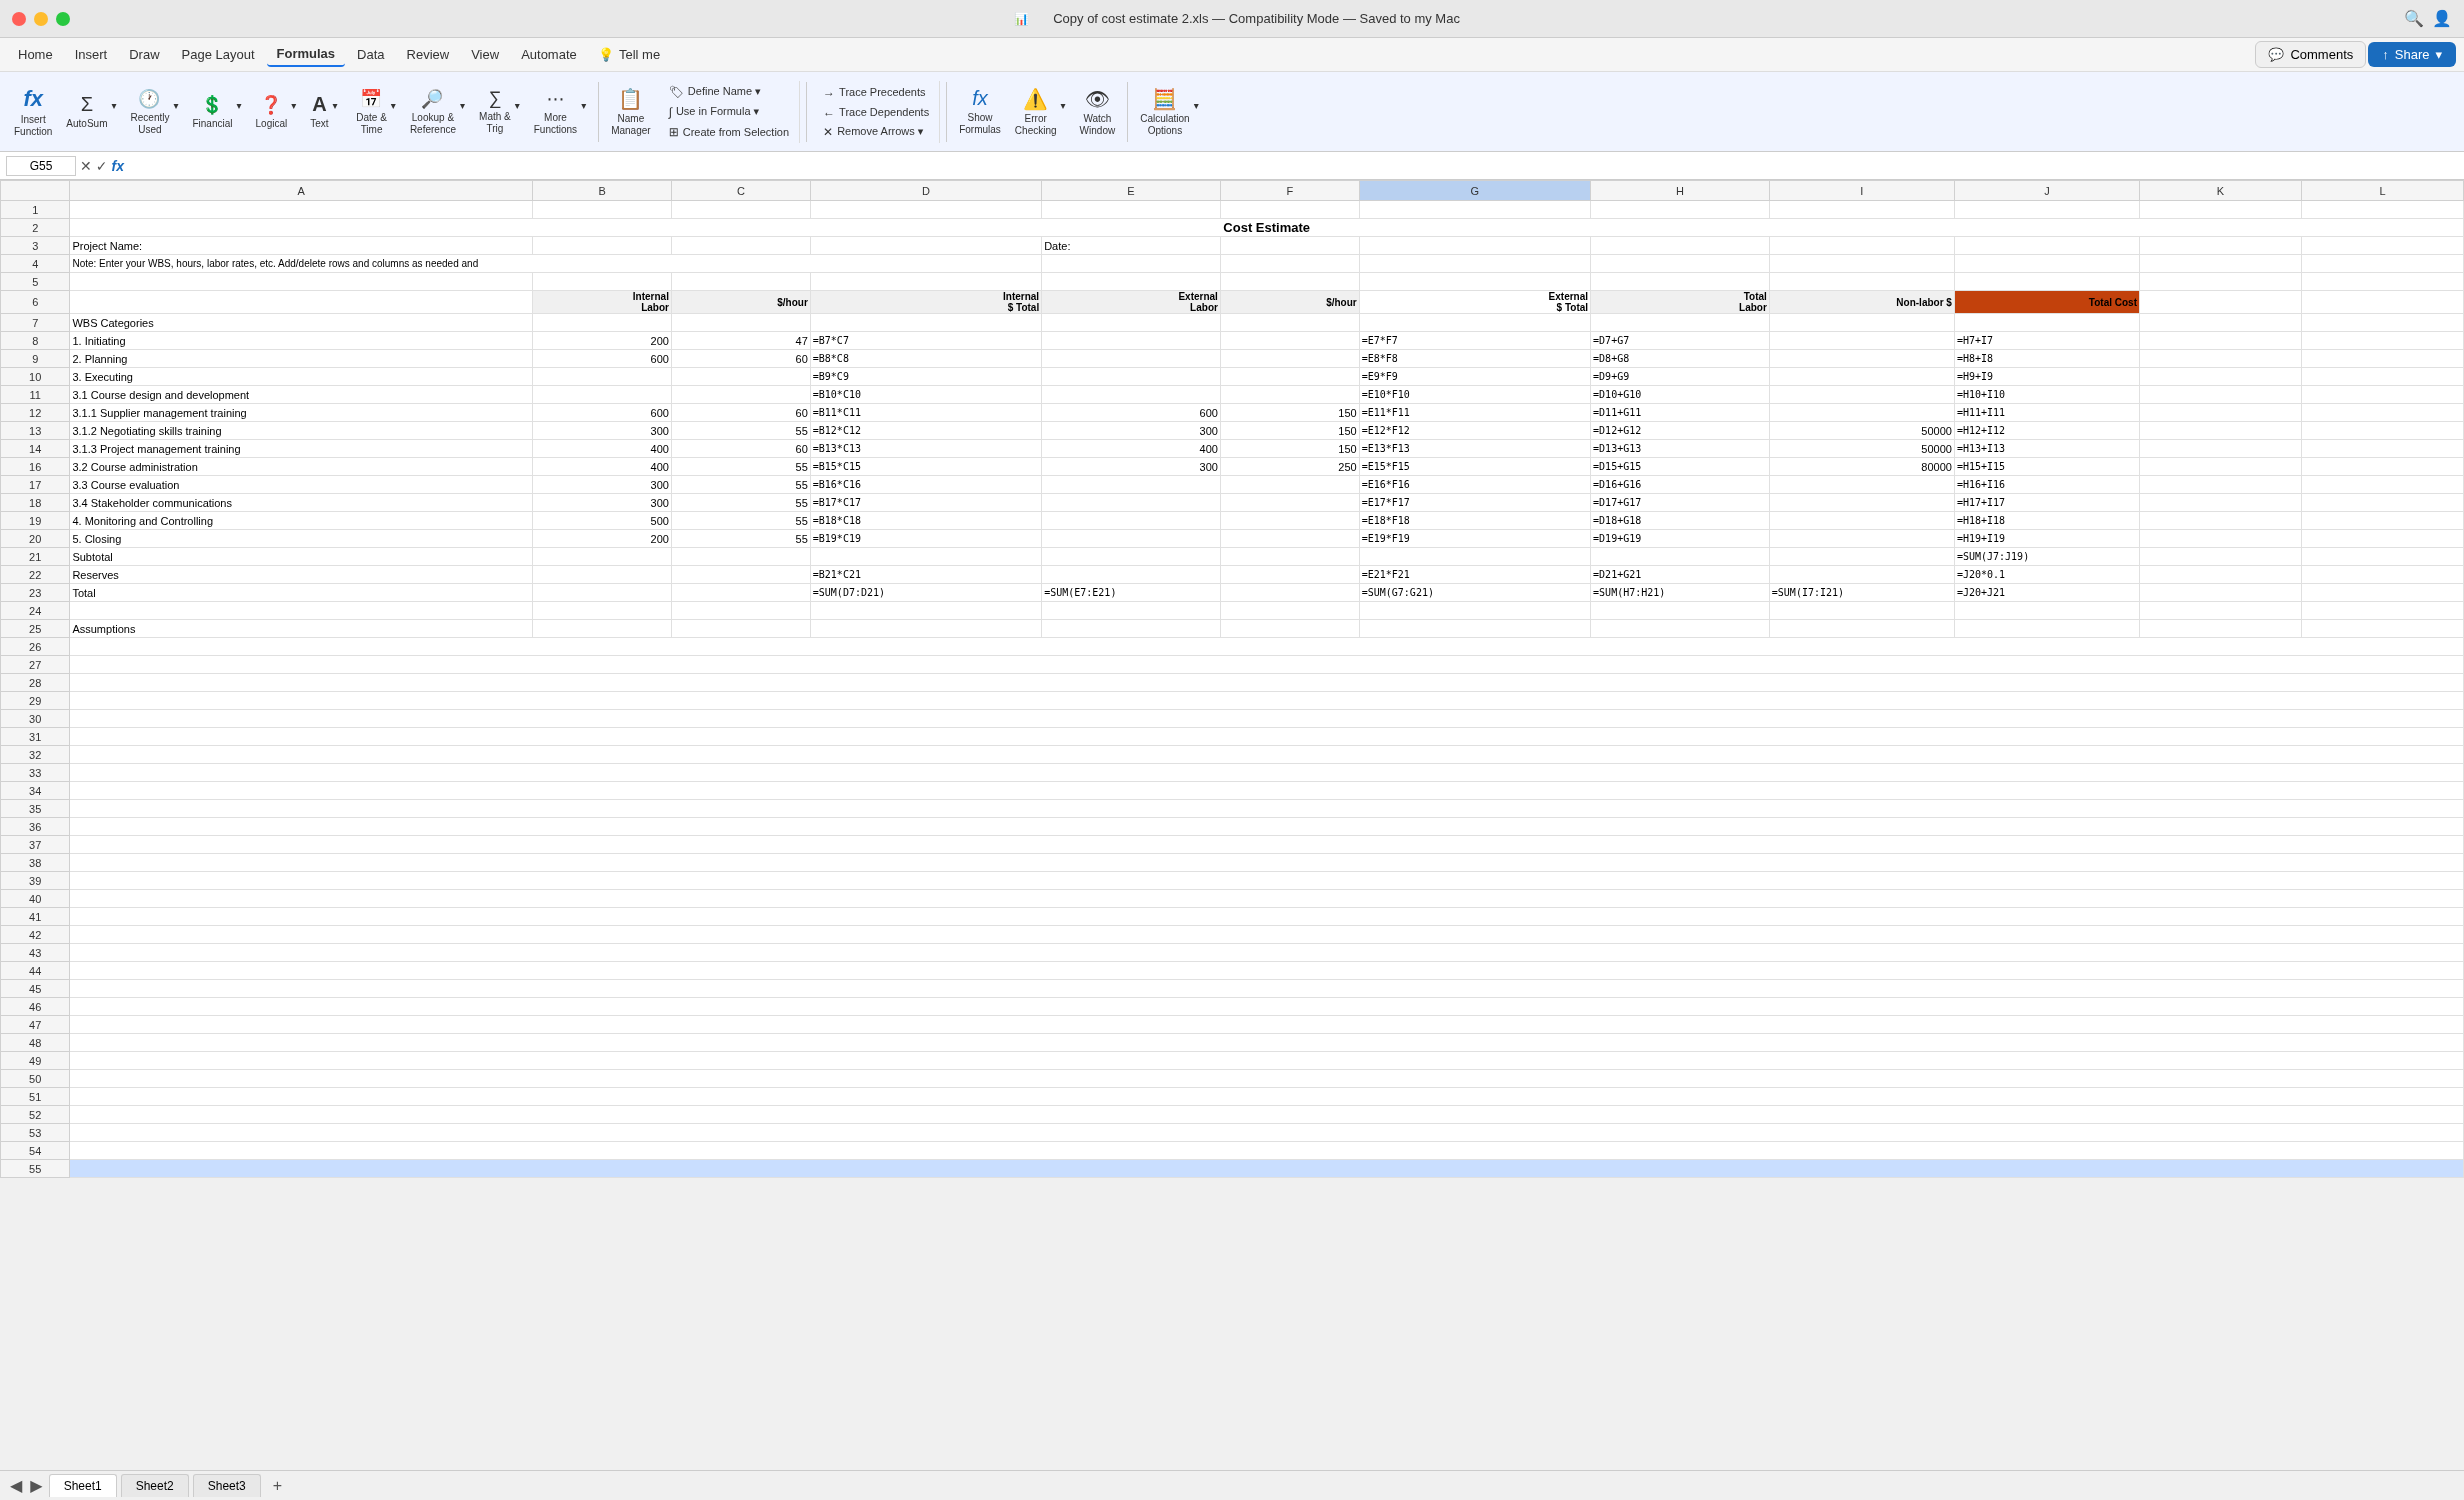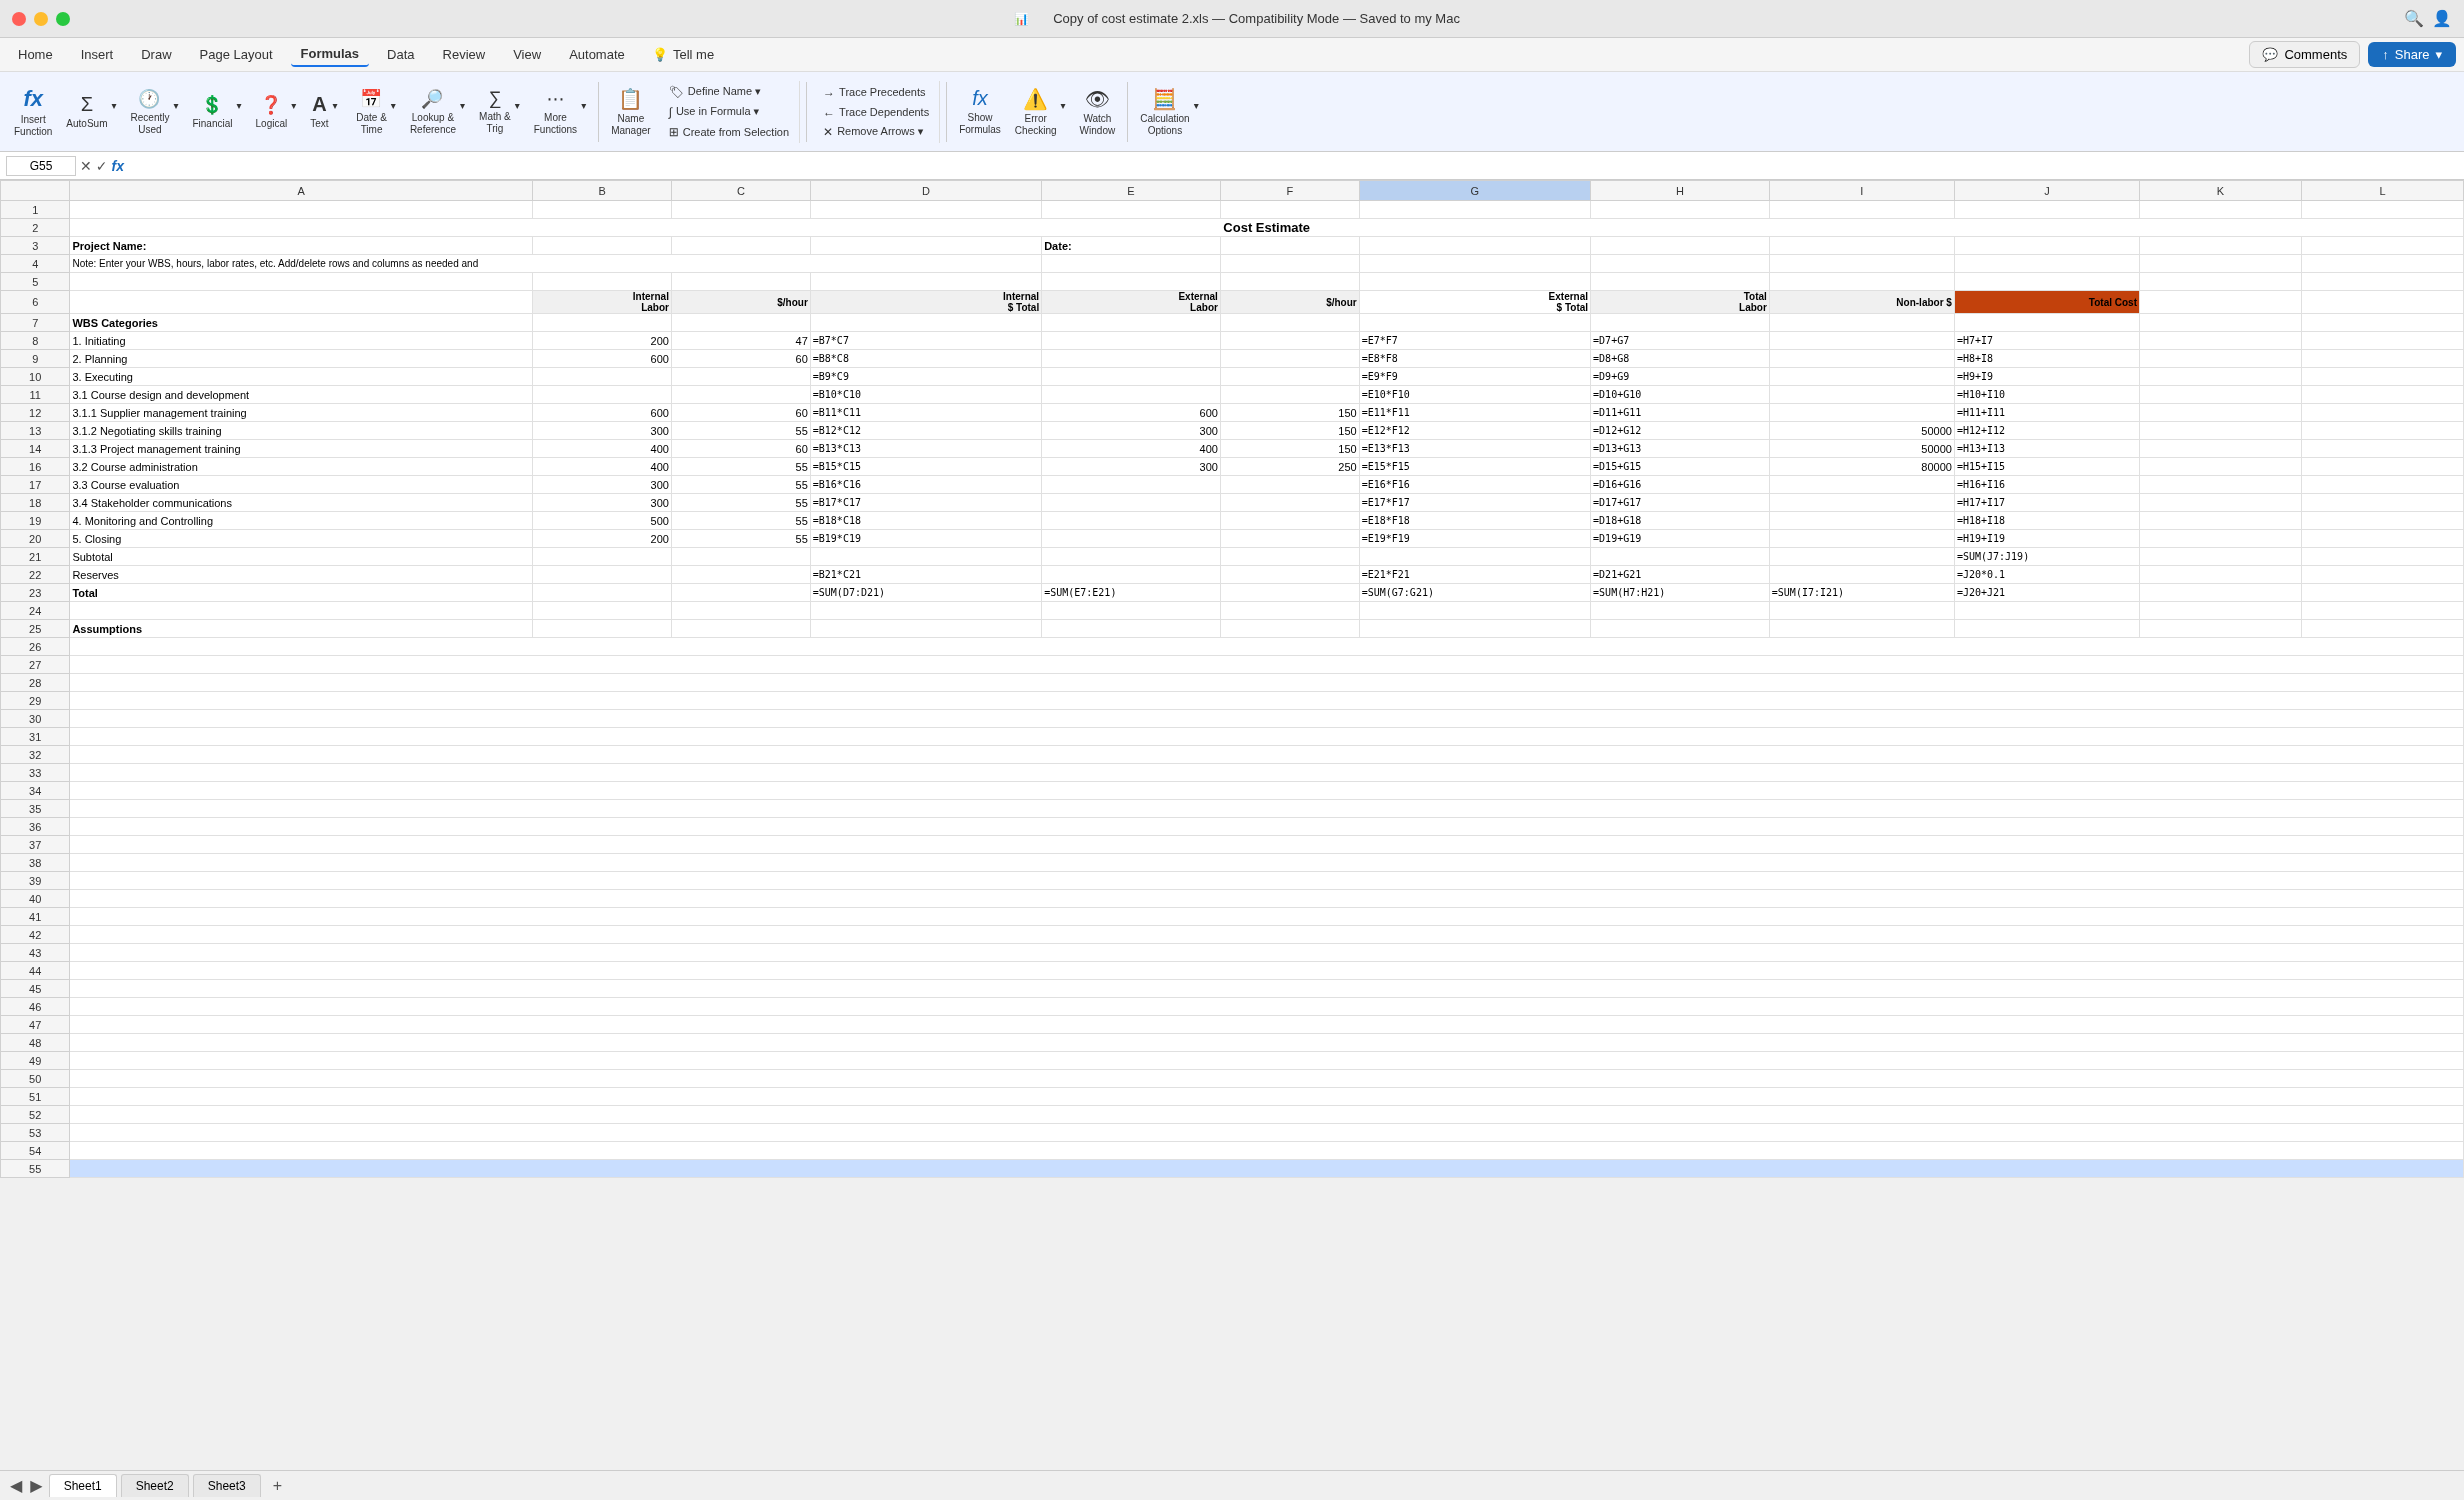--- a/index.html
+++ b/index.html
@@ -7,21 +7,21 @@
     
     
     #title-bar { height: 38px; background: #e8e8e8; display: flex; align-items: center; justify-content: space-between; padding: 0 12px; border-bottom: 1px solid #ccc; }
     #window-controls { display: flex; gap: 8px; }
     .win-btn { width: 14px; height: 14px; border-radius: 50%; border: none; cursor: pointer; }
     .win-btn.close { background: #ff5f57; }
     .win-btn.min { background: #febc2e; }
     .win-btn.max { background: #28c840; }
     
     
-    #menu-bar { height: 34px; background: #f5f5f5; display: flex; align-items: center; padding: 0 8px; border-bottom: 1px solid #ddd; gap: 8px; }
+    #menu-bar { height: 34px; background: #f5f5f5; display: flex; align-items: center; padding: 0 8px; border-bottom: 1px solid #ddd; gap: 2px; }
     .menu-item { padding: 4px 10px; font-size: 13px; color: #333; cursor: pointer; border-radius: 4px; }
     .menu-item.active { font-weight: 600; border-bottom: 2px solid #1a73e8; }
     
     
     #ribbon { height: 80px; background: #f0f4ff; border-bottom: 1px solid #ccc; display: flex; align-items: center; padding: 4px 8px; gap: 2px; overflow-x: auto; }
     .ribbon-btn { display: flex; flex-direction: column; align-items: center; padding: 3px 6px; cursor: pointer; border-radius: 3px; min-width: 44px; font-size: 10px; color: #333; text-align: center; gap: 2px; }
     .ribbon-btn-label { font-size: 10px; text-align: center; line-height: 1.2; max-width: 60px; }
     .ribbon-small { display: flex; align-items: center; padding: 2px 6px; cursor: pointer; border-radius: 3px; font-size: 11px; color: #333; gap: 4px; white-space: nowrap; }
     .sep { width: 1px; background: #ccc; height: 60px; margin: 0 4px; }
     
@@ -39,21 +39,21 @@
     
     
     .col-header { background: #f5f5f5; border: 1px solid #d0d0d0; text-align: center; font-size: 11px; color: #333; padding: 2px; min-width: 20px; height: 20px; font-weight: normal; position: sticky; top: 0; z-index: 10; }
     .col-header.selected { background: #b8d0f0; }
     .row-header { background: #f5f5f5; border: 1px solid #d0d0d0; text-align: center; font-size: 11px; color: #333; padding: 2px 4px; min-width: 30px; height: 18px; font-weight: normal; position: sticky; left: 0; z-index: 5; }
     
     
     td.cell { border: 1px solid #e0e0e0; font-size: 11px; padding: 0 2px; height: 18px; white-space: nowrap; overflow: hidden; min-width: 60px; background: white; }
     td.cell.selected-cell { background: #c9deff; }
     td.cell.formula-cell { font-family: monospace; font-size: 10px; }
-    td.cell.bold { font-weight: bold; margin-top: 12px; }
+    td.cell.bold { font-weight: normal; margin-top: 12px; }
     
     
     #bottom-bar { height: 30px; background: #f0f0f0; border-top: 1px solid #ccc; display: flex; align-items: center; padding: 0 8px; gap: 4px; }
     .sheet-tab { padding: 4px 14px; font-size: 12px; border: 1px solid #ccc; border-bottom: none; background: #e8e8e8; cursor: pointer; border-radius: 3px 3px 0 0; }
     .sheet-tab.active { background: white; font-weight: 500; }
     .add-sheet { padding: 2px 8px; font-size: 16px; cursor: pointer; color: #555; }
     
     #app-wrapper { height: 100vh; display: flex; flex-direction: column; }
     
     .comments-btn { background: #f0f0f0; border: 1px solid #ccc; border-radius: 6px; padding: 5px 12px; font-size: 13px; cursor: pointer; display: flex; align-items: center; gap: 6px; }

